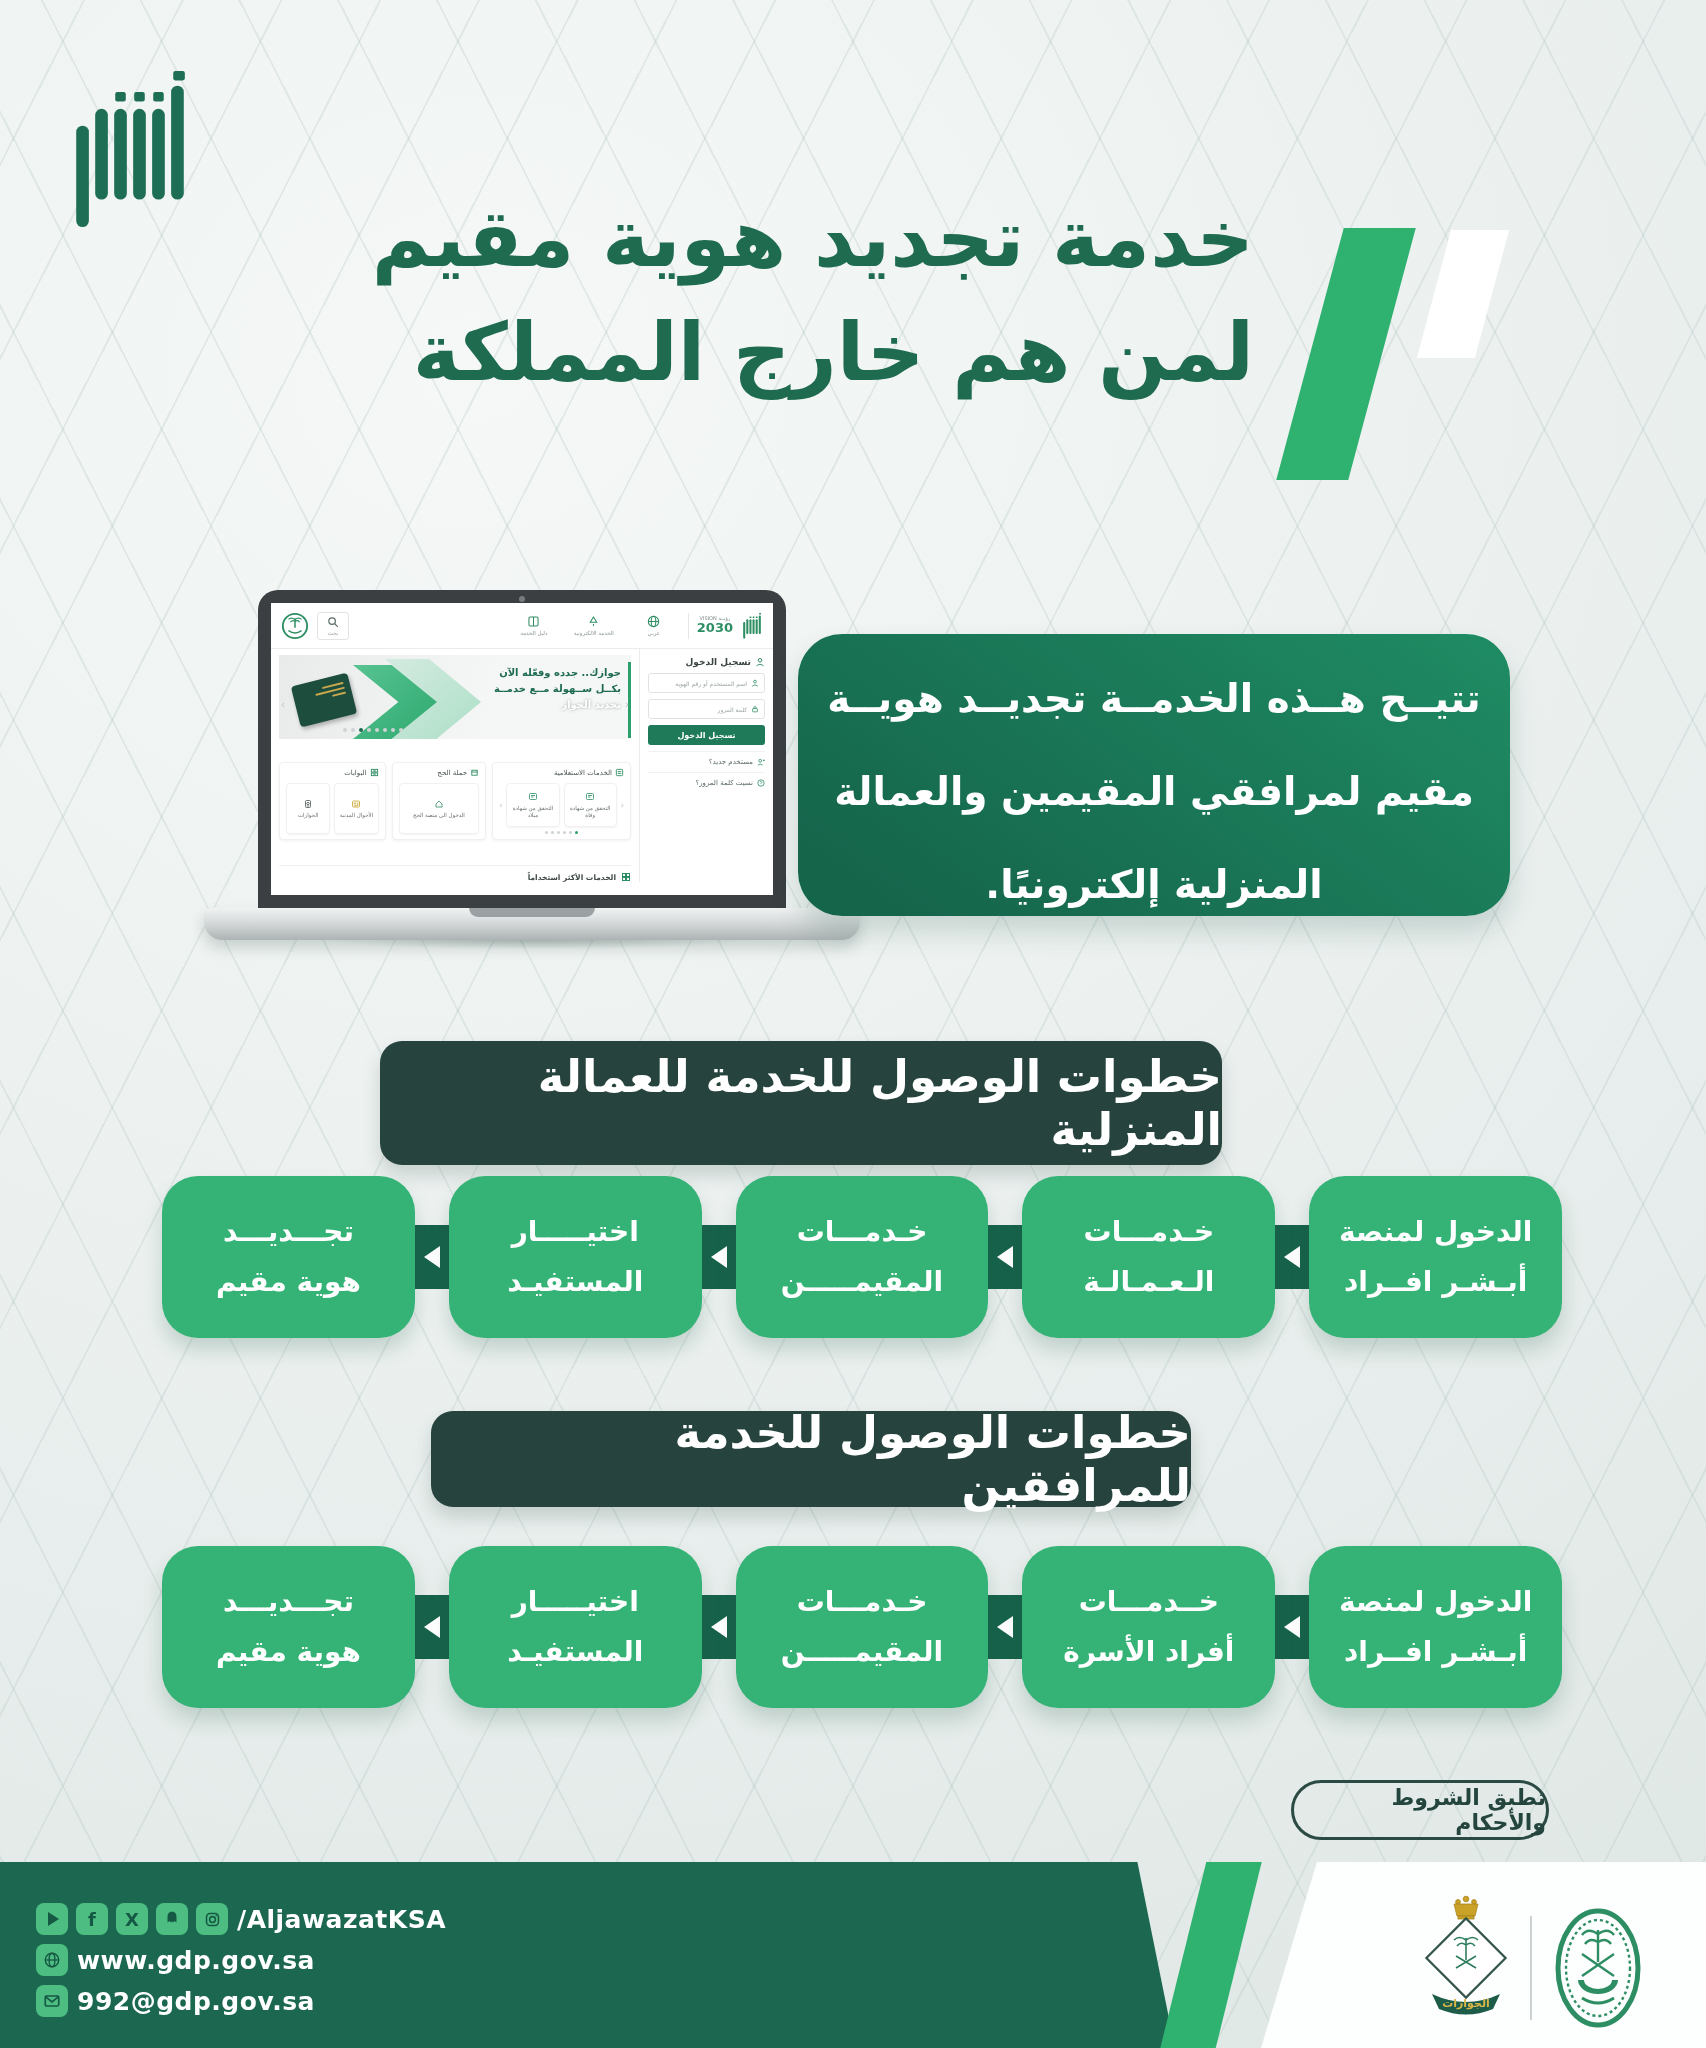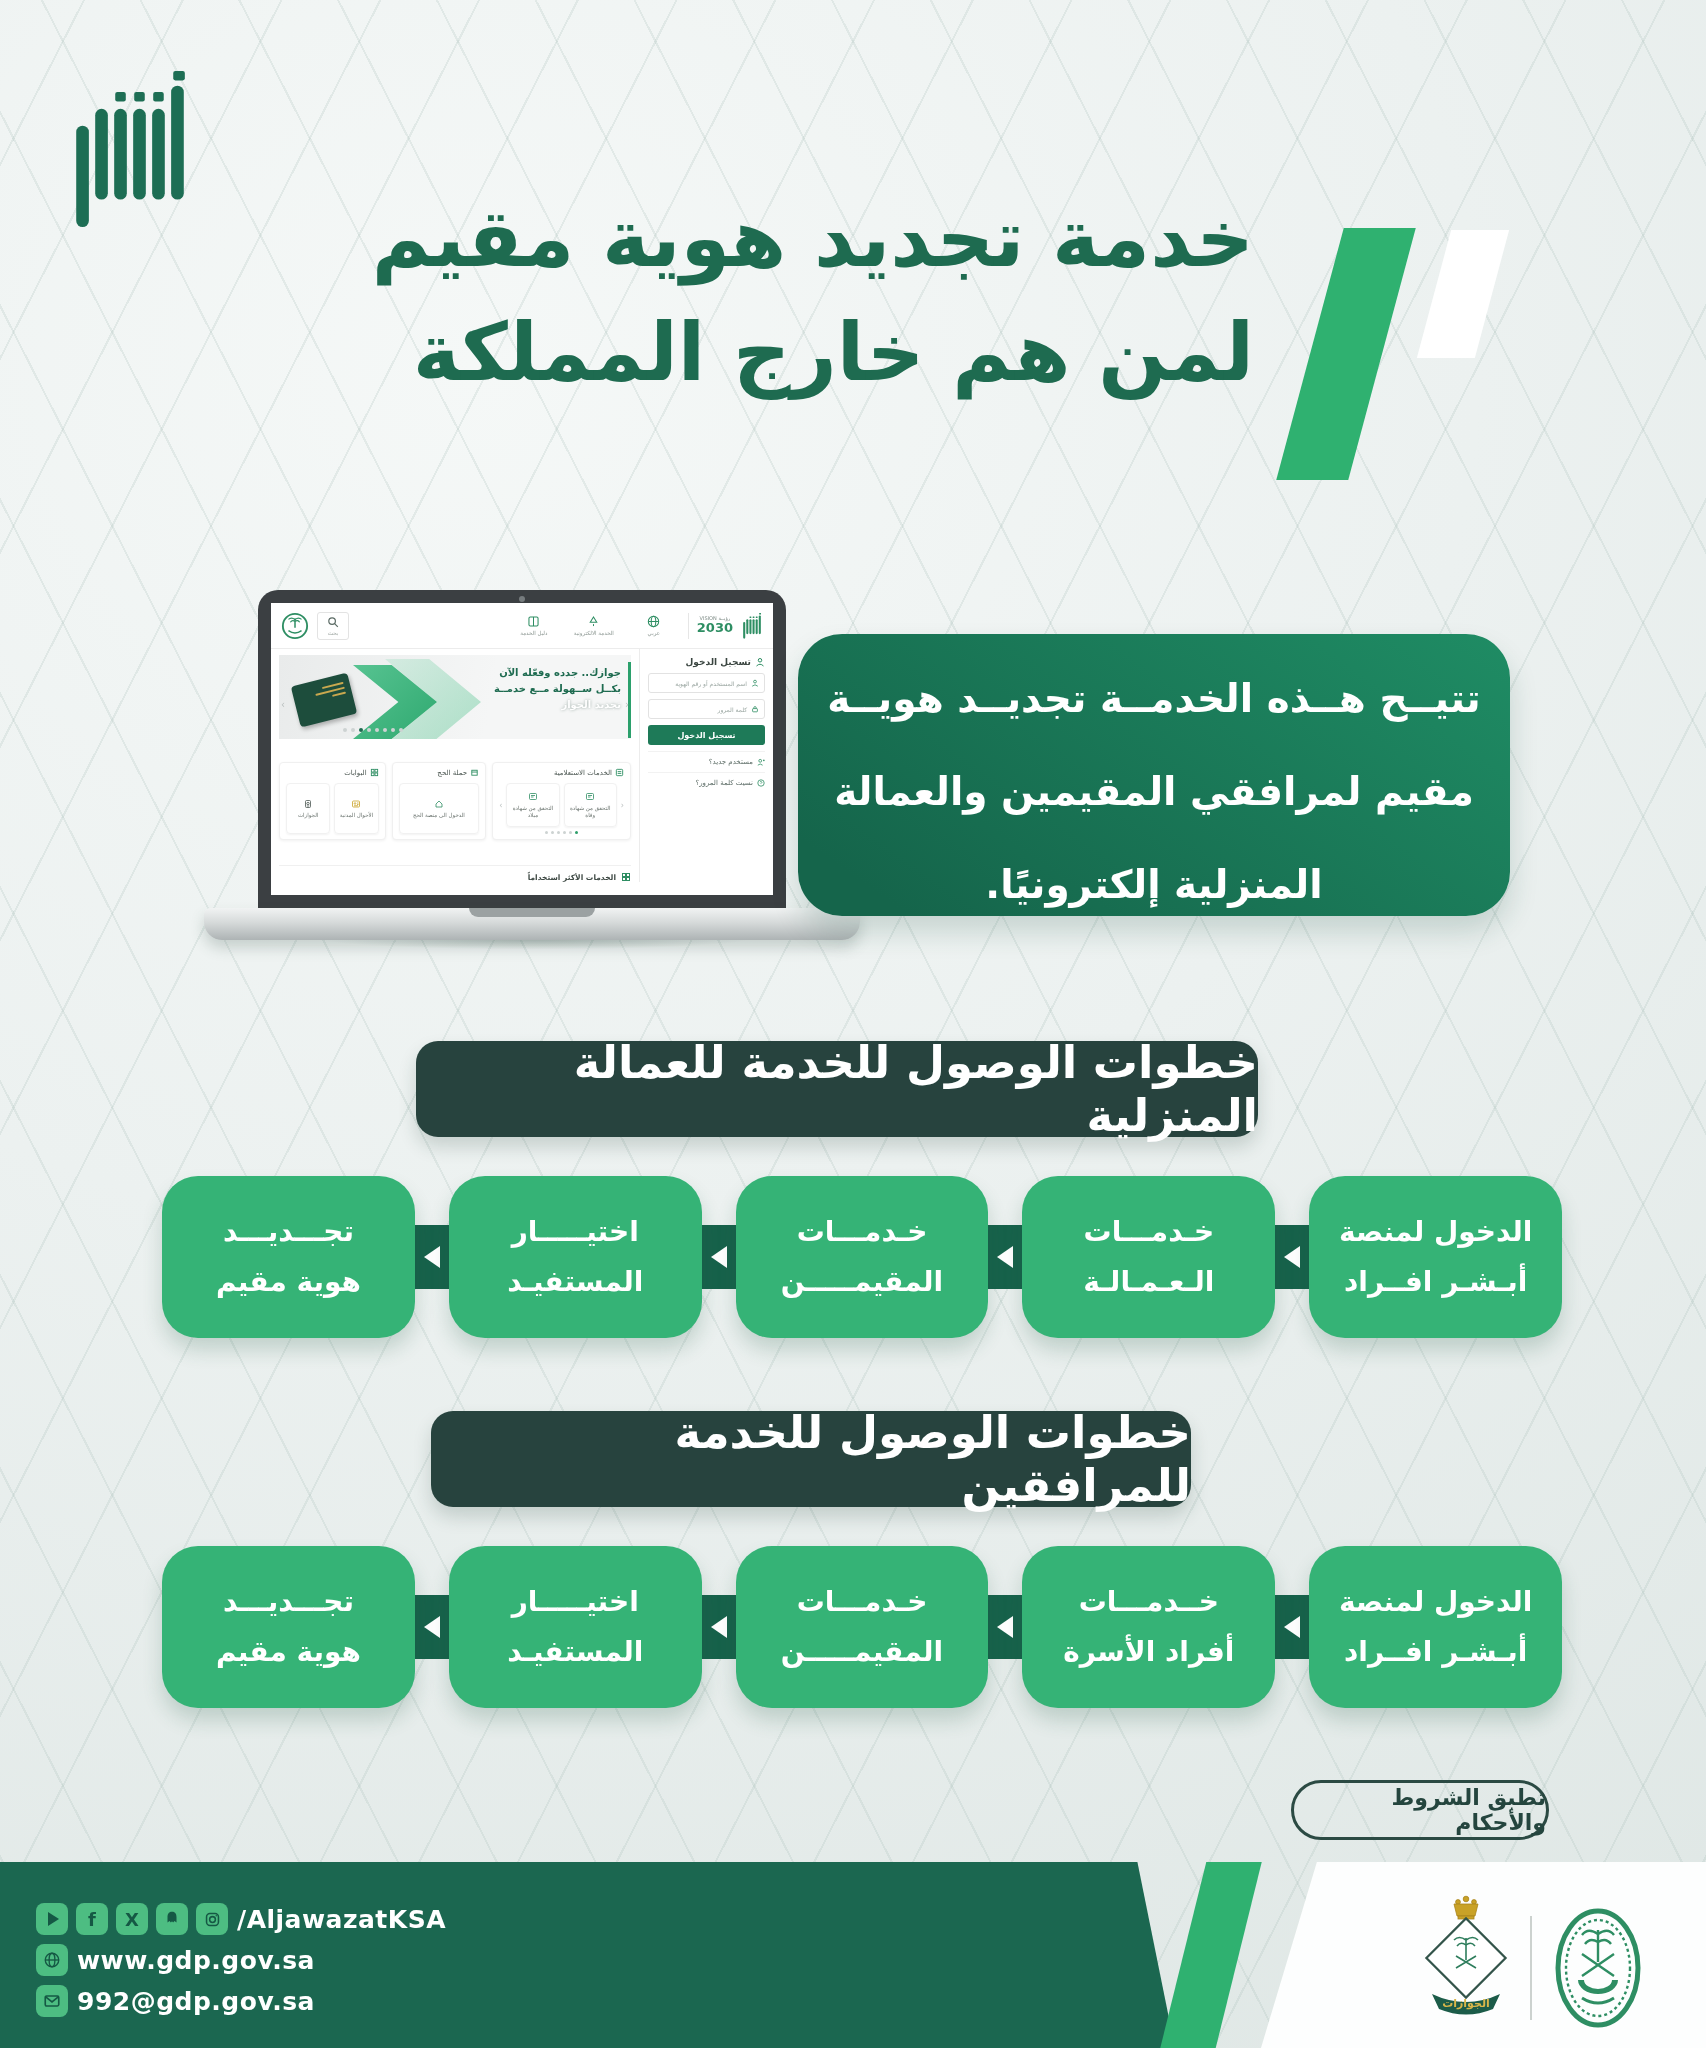--- a/index.html
+++ b/index.html
@@ -106,21 +106,21 @@
   .desc-box { position:absolute; left:798px; top:634px; width:712px; height:282px;
     border-radius:44px; background:linear-gradient(215deg,#1f8c64 0%, #15654b 90%);
     box-shadow:0 16px 28px rgba(20,80,60,.18);
     color:#fff; font-weight:bold; font-size:39px; line-height:93px; text-align:center;
     direction:rtl; padding-top:18px; }
 
   
   .flow-banner { position:absolute; background:#27433e; color:#fff; border-radius:22px;
     font-weight:bold; font-size:45px; display:flex; align-items:center; justify-content:center;
     direction:rtl; box-shadow:0 10px 18px rgba(30,60,52,.18); }
-  .banner-1 { left:416px; top:1041px; width:842px; height:96px; }
+  .banner-1 { left:380px; top:1041px; width:842px; height:124px; }
   .banner-2 { left:431px; top:1411px; width:760px; height:96px; }
 
   
   .flow { position:absolute; left:162px; width:1400px; display:flex; align-items:center; }
   .flow-1 { top:1176px; } .flow-2 { top:1546px; }
   .step { flex:1 1 0; height:162px; background:#35b376; border-radius:36px; z-index:1;
     color:#fff; font-weight:bold; font-size:28px; line-height:50px; text-align:center;
     display:flex; flex-direction:column; align-items:center; justify-content:center;
     box-shadow:0 12px 20px rgba(30,90,65,.20); }
   .connector { flex:none; width:52px; height:64px; background:#17624b; z-index:0;

